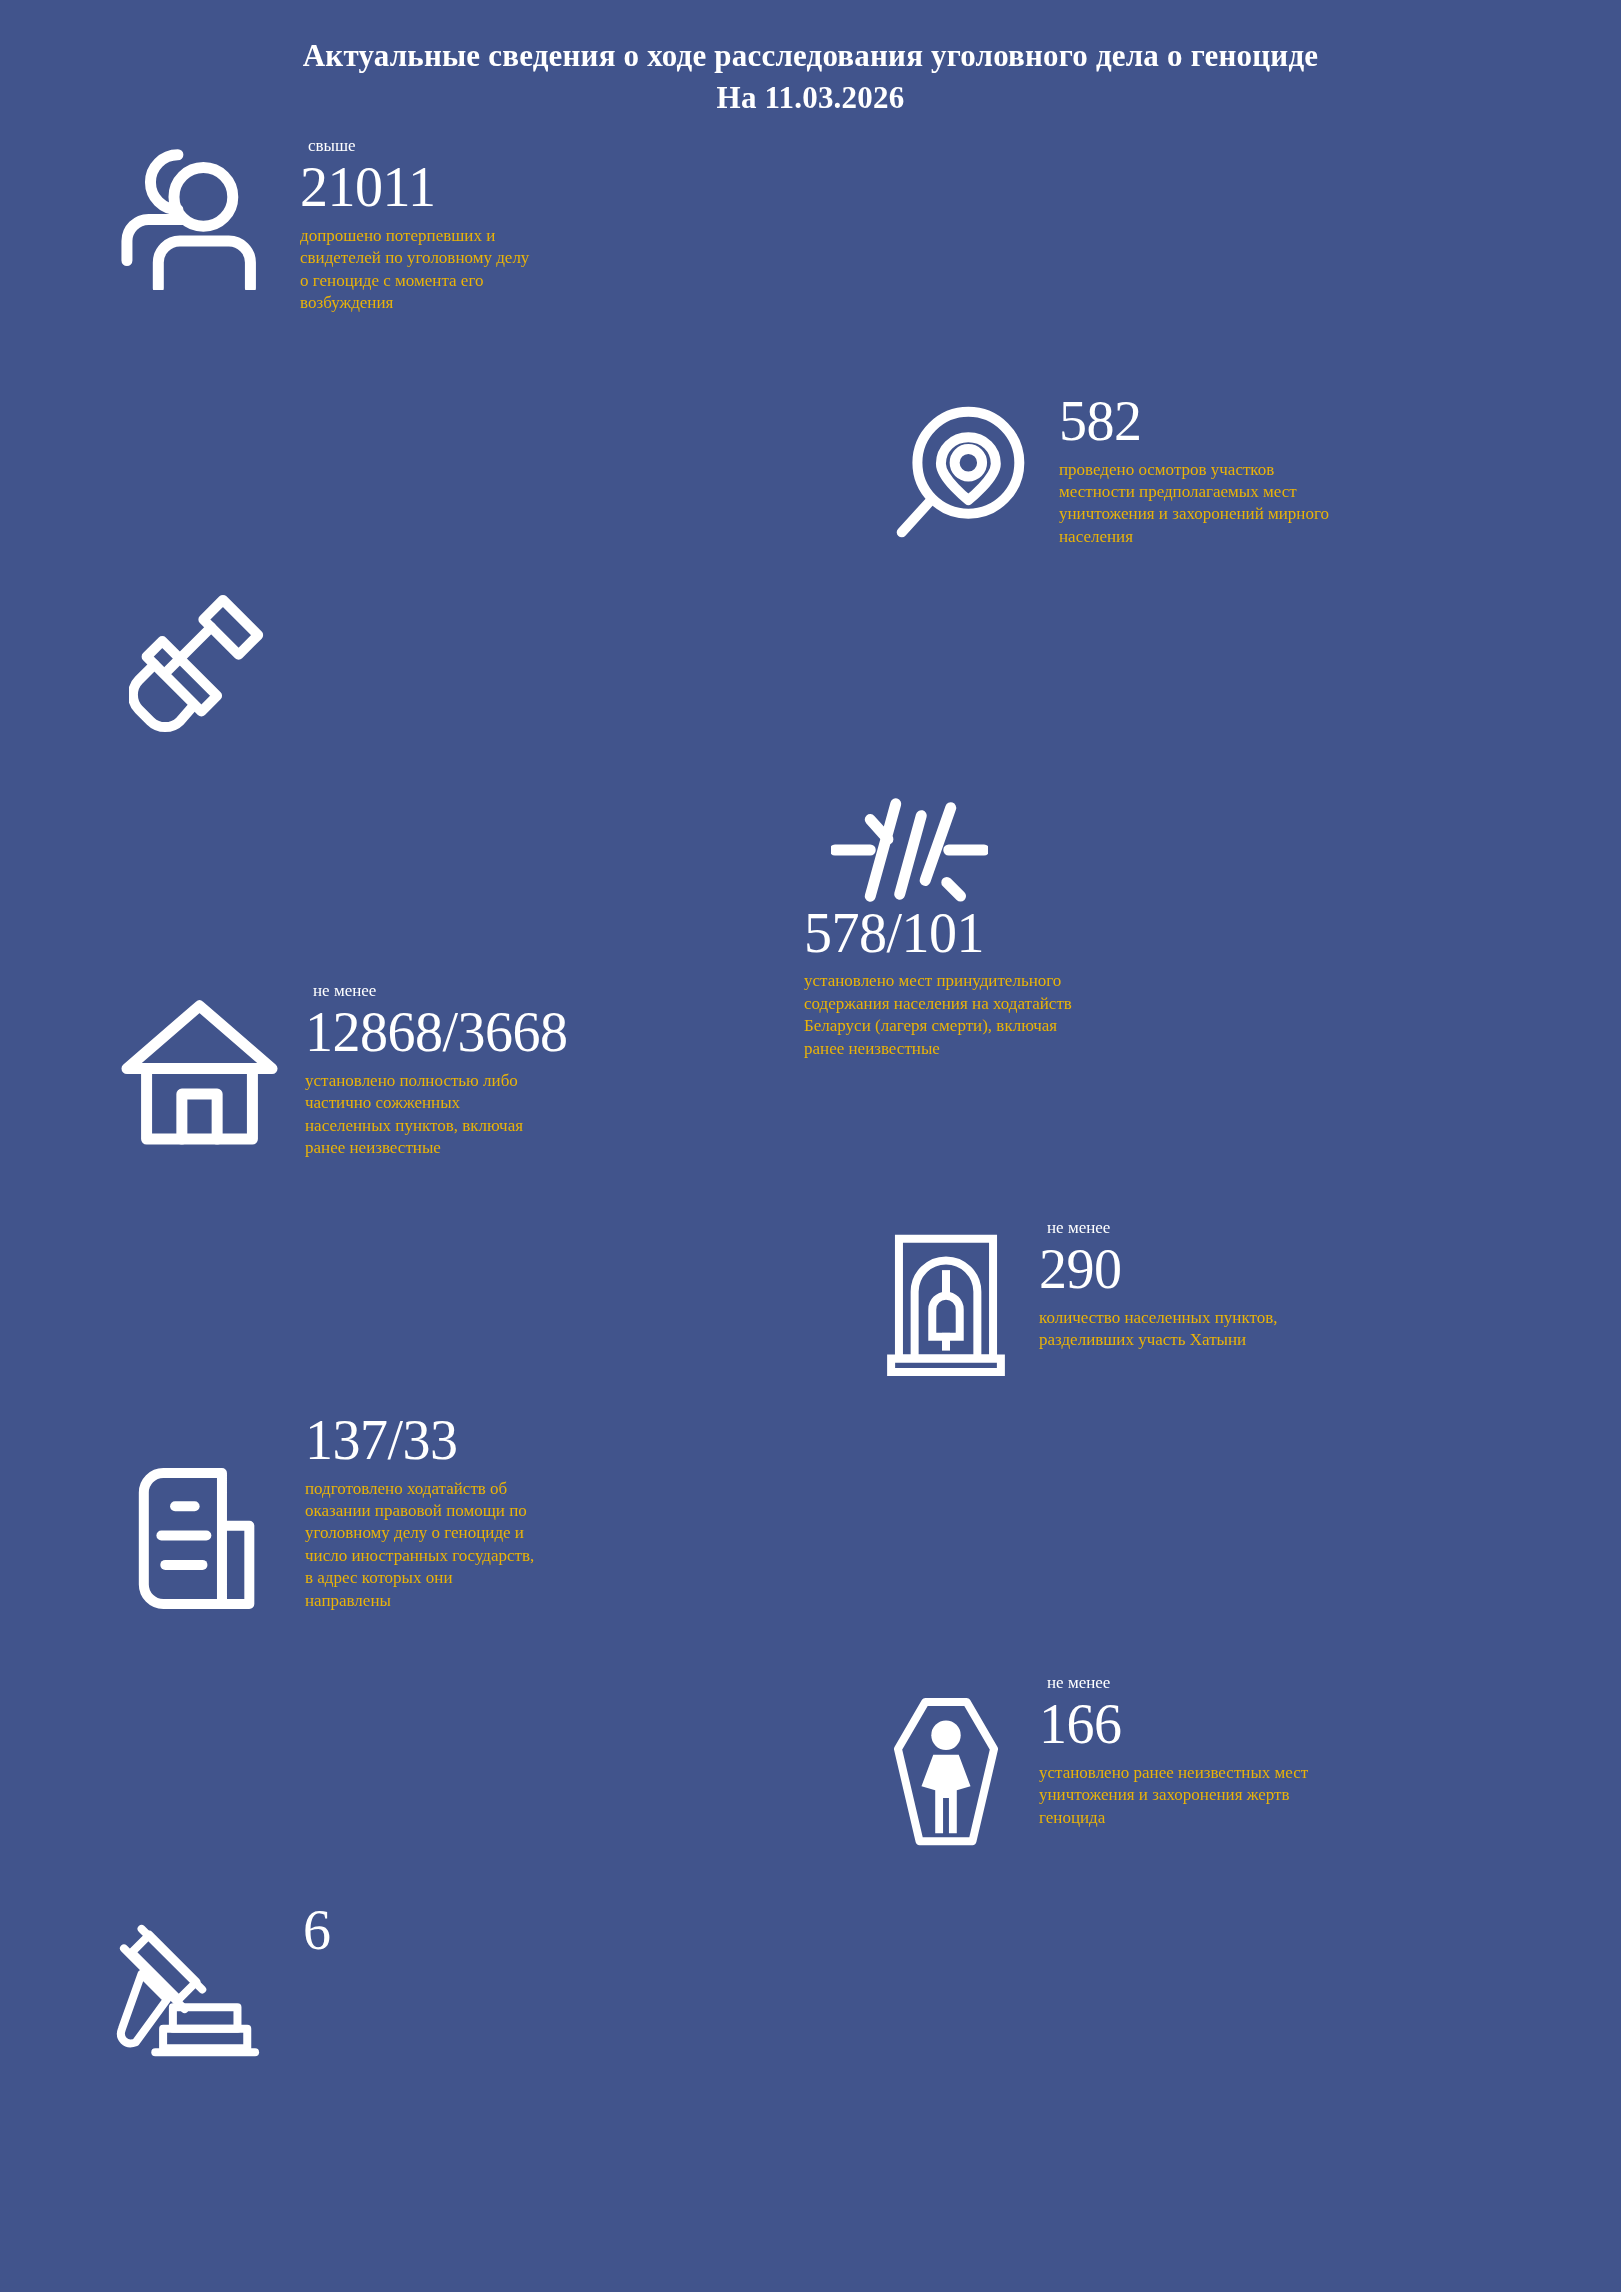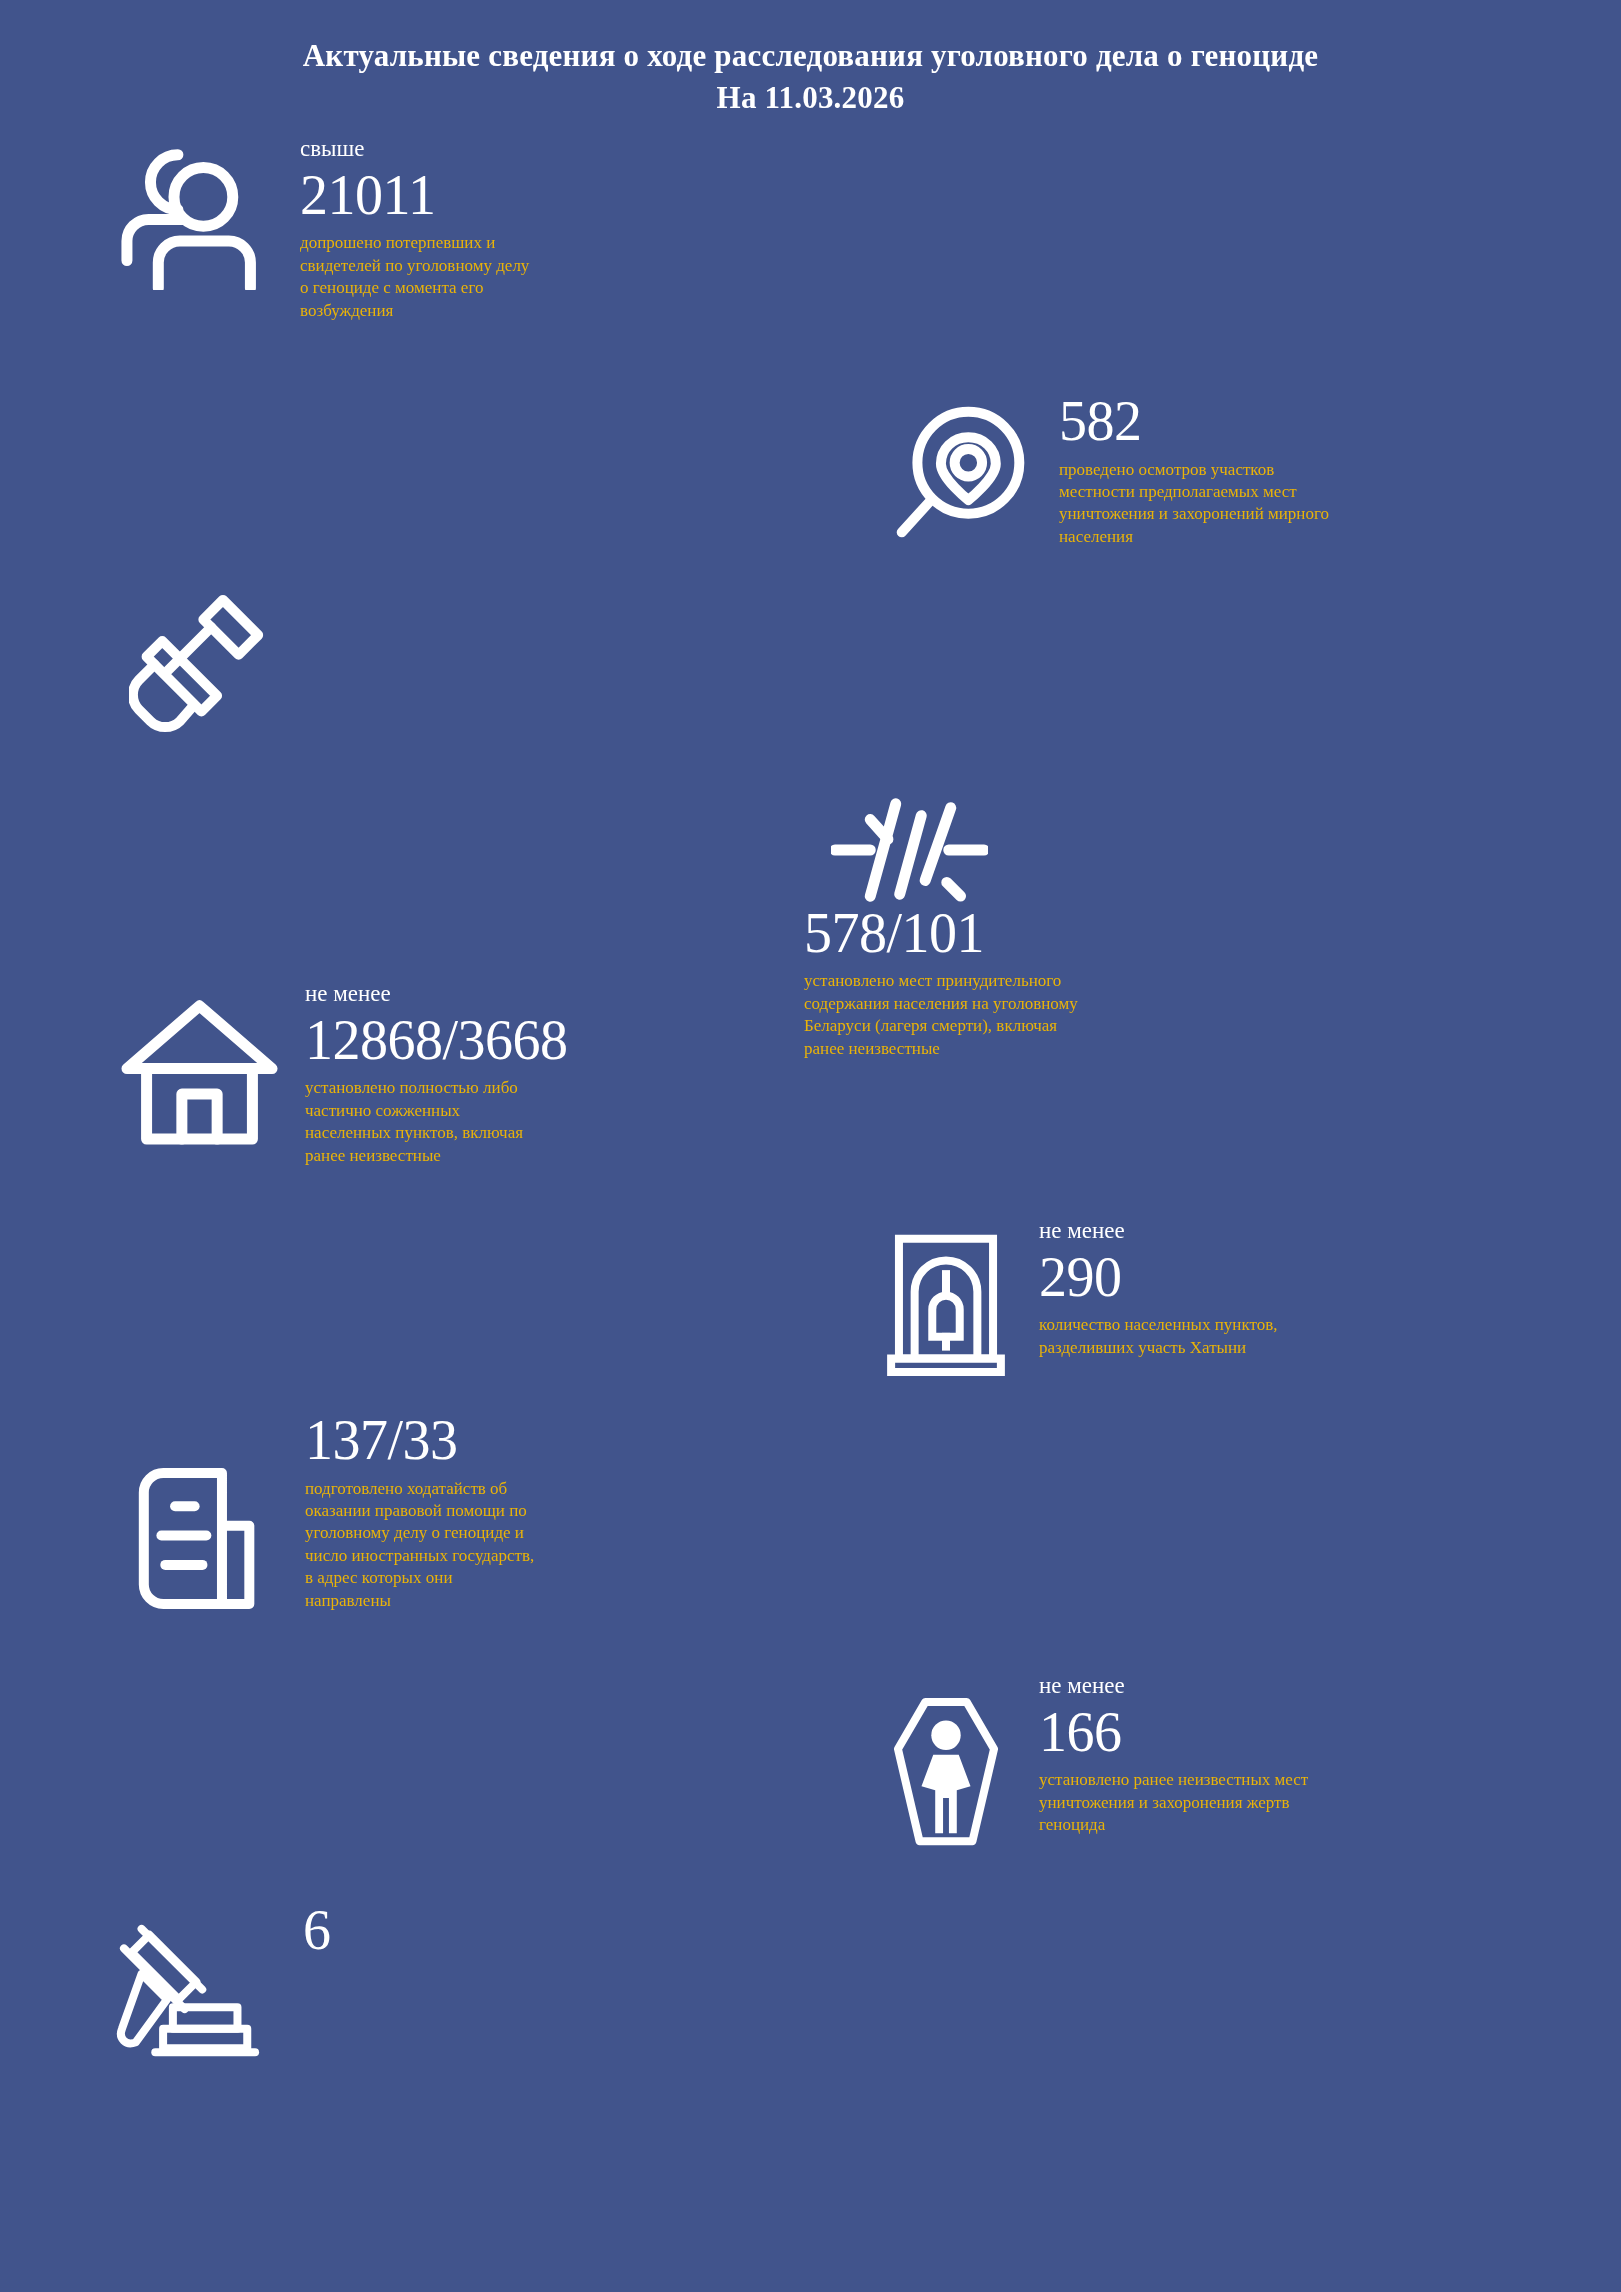--- a/index.html
+++ b/index.html
@@ -41,23 +41,23 @@
   .icon-wrap {
     flex: 0 0 auto;
     display: flex;
     align-items: flex-start;
     justify-content: center;
   }
   .text-wrap {
     flex: 1 1 auto;
   }
   .prefix {
-    font-size: 23px;
+    font-size: 17px;
     line-height: 1.25;
-    margin: 0 0 2px 0;
+    margin: 0 0 2px 8px;
     color: #ffffff;
   }
   .bignum {
     font-size: 56px;
     font-weight: normal;
     line-height: 1.05;
     margin: 0 0 7.8px 0;
     letter-spacing: -0.5px;
     color: #ffffff;
   }
@@ -175,21 +175,21 @@
       <line x1="92" y1="20" x2="70" y2="100"></line>
       <line x1="122" y1="12" x2="96" y2="86"></line>
       <line x1="40" y1="24" x2="58" y2="44"></line>
       <line x1="118" y1="88" x2="132" y2="102"></line>
     </svg>
   </div>
   <div class="text-wrap">
 
     <p class="bignum">578/101</p>
     <p class="desc">установлено мест принудительного
-содержания населения на уголовному
+содержания населения на ходатайств
 Беларуси (лагеря смерти), включая
 ранее неизвестные</p>
   </div>
 </div>
 
 <div class="block" id="block-settlements">
   <div class="icon-wrap">
     <svg class="icn" width="157" height="147" viewBox="0 0 160 150" fill="none" stroke="#ffffff" stroke-width="11" stroke-linecap="round" stroke-linejoin="round">
       <path d="M6 72 L80 8 L154 72 Z"></path>
       <path d="M26 72 L26 144 L134 144 L134 72"></path>

